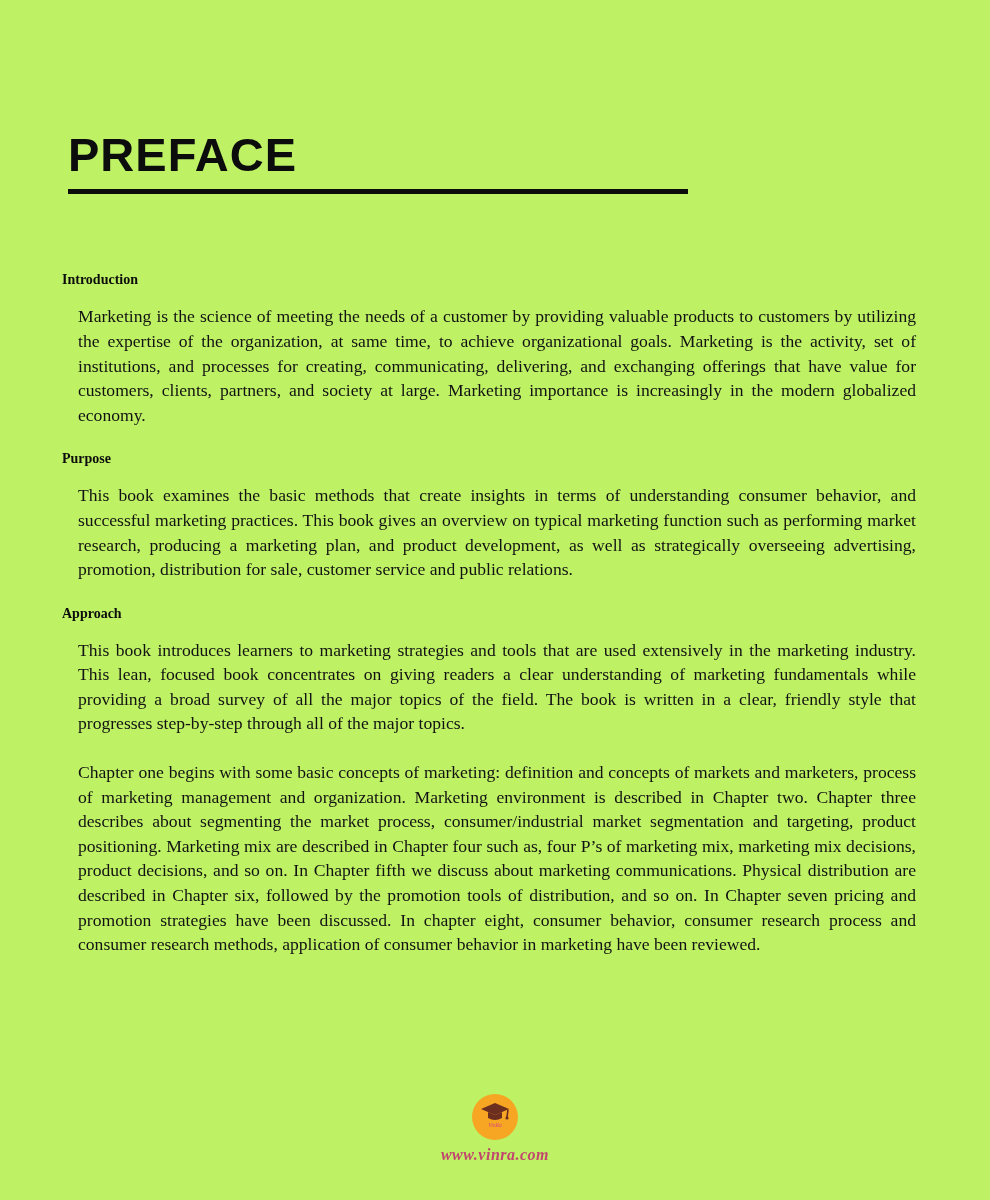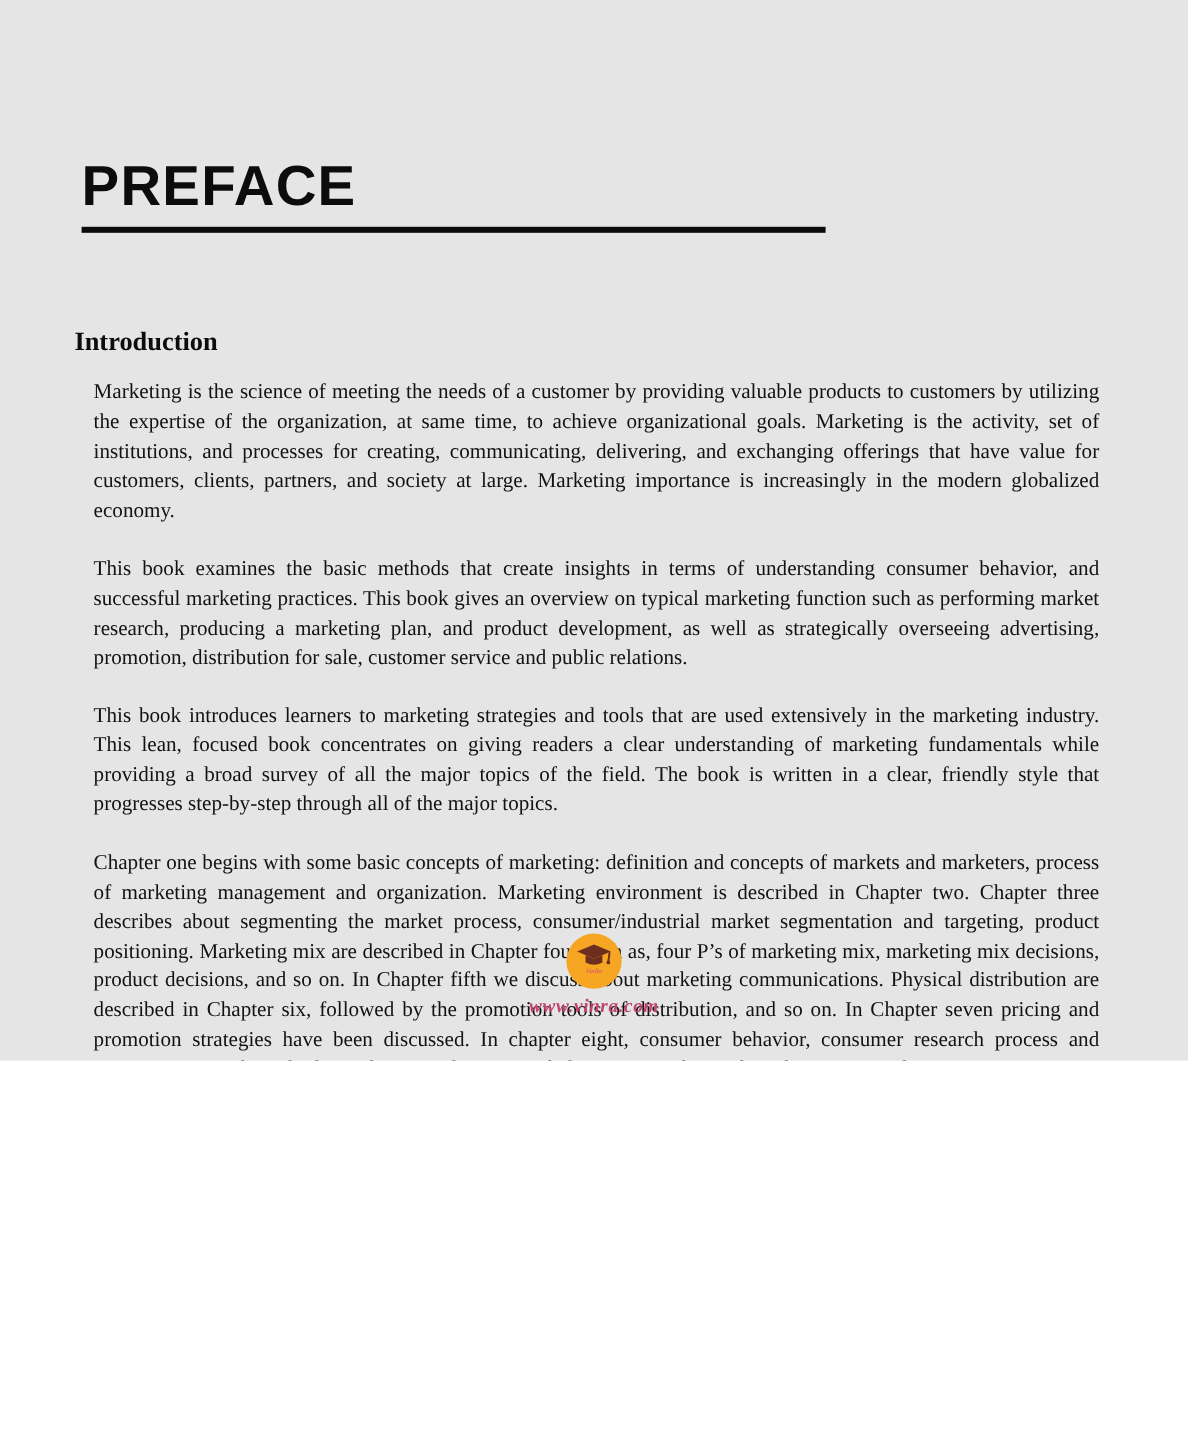--- a/index.html
+++ b/index.html
@@ -3,23 +3,23 @@
 <meta charset="utf-8">
 <style>
   html, body {
     margin: 0;
     padding: 0;
     background: #ffffff;
   }
   .page {
     position: relative;
     width: 990px;
-    height: 884px;
+    height: 1200px;
     margin: 0 auto;
-    background: #e5e5e5;
+    background: #bef264;
     box-sizing: border-box;
     font-family: "Liberation Serif", serif;
     color: #111111;
     overflow: hidden;
   }
   .content {
     position: absolute;
     left: 62px;
     right: 58px;
     top: 0;
@@ -40,21 +40,21 @@
   .title-rule {
     width: 620px;
     height: 5px;
     background: #0c0c0c;
     margin-left: 6px;
   }
   .section { margin-bottom: 24px; }
   .section-heading {
     font-family: "Liberation Serif", serif;
     font-weight: 700;
-    font-size: 22px;
+    font-size: 14px;
     color: #0c0c0c;
     margin: 0 0 9px 0;
   }
   .section-body {
     font-size: 17.6px;
     line-height: 24.6px;
     text-align: justify;
     color: #121212;
     margin: 16px;
   }
@@ -95,24 +95,26 @@
       <h1 class="page-title">PREFACE</h1>
       <div class="title-rule"></div>
     </div>
 
     <div class="section">
       <h2 class="section-heading">Introduction</h2>
       <p class="section-body">Marketing is the science of meeting the needs of a customer by providing valuable products to customers by utilizing the expertise of the organization, at same time, to achieve organizational goals. Marketing is the activity, set of institutions, and processes for creating, communicating, delivering, and exchanging offerings that have value for customers, clients, partners, and society at large. Marketing importance is increasingly in the modern globalized economy.</p>
     </div>
 
     <div class="section">
+      <h2 class="section-heading">Purpose</h2>
       <p class="section-body">This book examines the basic methods that create insights in terms of understanding consumer behavior, and successful marketing practices. This book gives an overview on typical marketing function such as performing market research, producing a marketing plan, and product development, as well as strategically overseeing advertising, promotion, distribution for sale, customer service and public relations.</p>
     </div>
 
     <div class="section">
+      <h2 class="section-heading">Approach</h2>
       <p class="section-body">This book introduces learners to marketing strategies and tools that are used extensively in the marketing industry. This lean, focused book concentrates on giving readers a clear understanding of marketing fundamentals while providing a broad survey of all the major topics of the field. The book is written in a clear, friendly style that progresses step-by-step through all of the major topics.</p>
     </div>
 
     <div class="section">
       <p class="section-body">Chapter one begins with some basic concepts of marketing: definition and concepts of markets and marketers, process of marketing management and organization. Marketing environment is described in Chapter two. Chapter three describes about segmenting the market process, consumer/industrial market segmentation and targeting, product positioning. Marketing mix are described in Chapter four such as, four P’s of marketing mix, marketing mix decisions, product decisions, and so on. In Chapter fifth we discuss about marketing communications. Physical distribution are described in Chapter six, followed by the promotion tools of distribution, and so on. In Chapter seven pricing and promotion strategies have been discussed. In chapter eight, consumer behavior, consumer research process and consumer research methods, application of consumer behavior in marketing have been reviewed.</p>
     </div>
 
   </div>
 
   <div class="footer">

